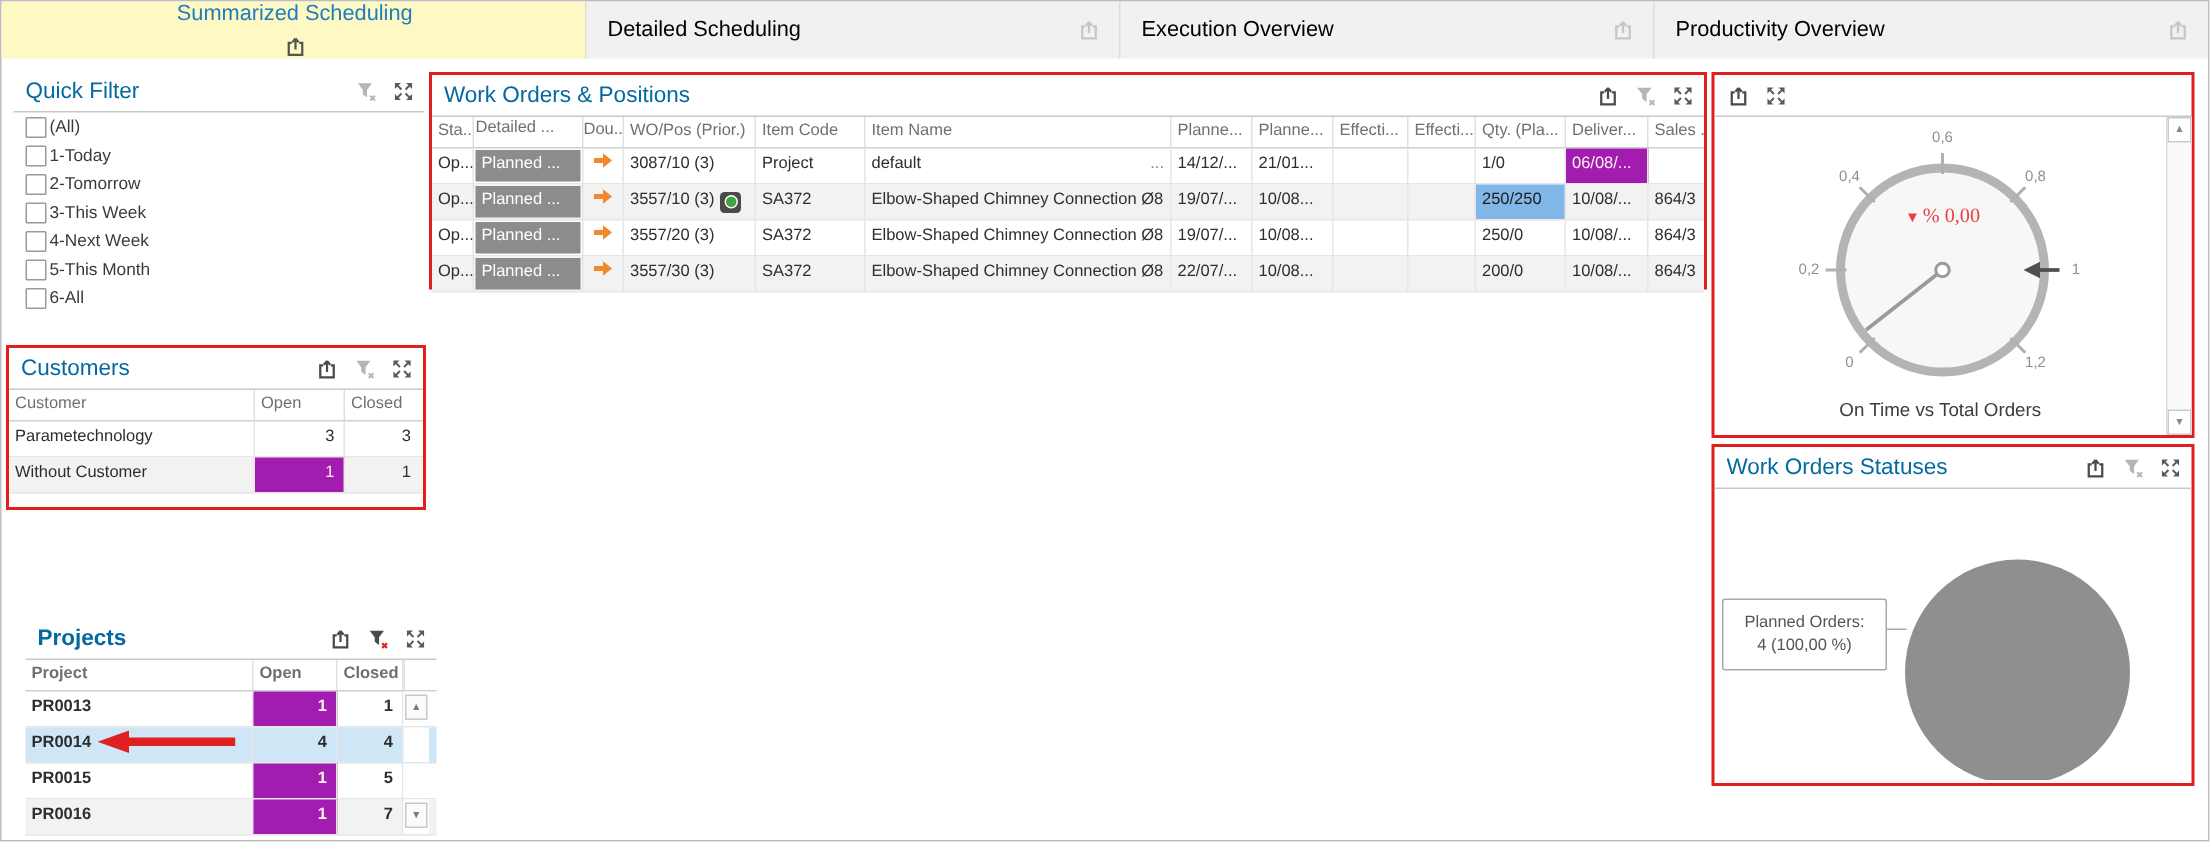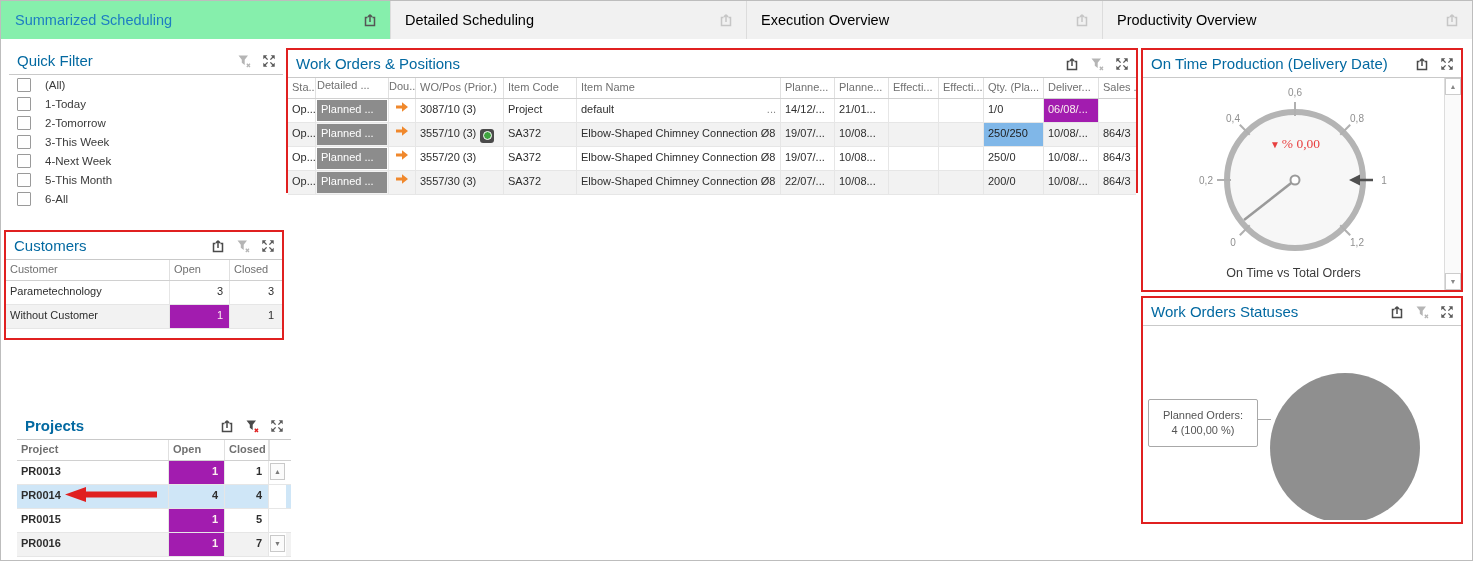--- a/index.html
+++ b/index.html
@@ -4,21 +4,21 @@
 <style>
   html,body{margin:0;padding:0;background:#e8e8e8;}
   #app{position:relative;width:1473px;height:561px;background:#fff;border:1px solid #bdbdbd;
        box-sizing:border-box;font-family:"Liberation Sans",sans-serif;overflow:hidden;}
 
   
   .tabbar{position:absolute;top:0;left:0;right:0;height:38px;display:flex;background:#f1f1f1;}
   .tab{display:flex;align-items:center;justify-content:space-between;box-sizing:border-box;
        padding:0 12px 0 14px;border-right:1px solid #dcdcdc;cursor:default;}
   .tab .tab-label{font-size:14.5px;color:#000000;white-space:nowrap;}
-  .tab.active{background:#86efac;}
+  .tab.active{background:#fef9c3;flex-direction:column;}
   .tab.active .tab-label{color:#1d7dc2;}
   .tab .hicon{color:#c6c6c6;}
   .tab.active .hicon{color:#555;}
 
   
   .panel{position:absolute;box-sizing:border-box;background:#fff;}
   .panel.red{border:2px solid #e02020;}
   .phead{height:28px;display:flex;align-items:center;padding:0 6px 0 8px;border-bottom:1px solid #c9c9c9;box-sizing:border-box;}
   .ptitle{flex:1;font-size:15px;color:#0369a1;white-space:nowrap;overflow:hidden;}
   .hicons{display:flex;align-items:center;gap:9px;}
@@ -34,21 +34,21 @@
   .grow .gc{box-sizing:border-box;padding:4px 4px 0 4px;height:23px;border-right:1px solid #e6e6e6;overflow:hidden;white-space:nowrap;}
   .grow.alt{background:#f2f2f2;}
   .grow.sel{background:#cfe6f7;}
   .num{text-align:right;padding-right:6px !important;}
   .gc.alert{background:#a21caf;color:#fbf0ef;}
   .gc.hlblue{background:#80b7e8;color:#1c1c1c;}
 
   
   #quickFilter{left:8px;top:46px;width:274px;height:182px;}
   #quickFilter .phead{border-bottom:1px solid #c9c9c9;}
-  .cbrow{display:flex;align-items:center;gap:14px;height:19px;padding-left:8px;}
+  .cbrow{display:flex;align-items:center;gap:2px;height:19px;padding-left:8px;}
   .cbrow:first-of-type{margin-top:5px;}
   .cb{width:12px;height:12px;border:1px solid #9a9a9a;background:#fff;border-radius:1px;flex:0 0 auto;}
   .cblabel{font-size:11.5px;color:#3a3a3a;}
 
   
   #customers{left:3px;top:229px;width:280px;height:110px;}
   .cu-c1{width:164px;} .cu-c2{width:60px;} .cu-c3{width:50px;border-right:none !important;}
 
   
   #projects{left:16px;top:411px;width:274px;height:142px;font-weight:bold;}
@@ -415,21 +415,20 @@
       <span class="gc wo-c9"></span>
       <span class="gc wo-c10"></span>
       <span class="gc wo-c11">200/0</span>
       <span class="gc wo-c12">10/08/...</span>
       <span class="gc wo-c13">864/3</span>
     </div>
   </div>
 
   <div class="panel red" id="gaugePanel">
     <div class="phead">
-      <span class="ptitle">On Time Production (Delivery Date)</span>
       <span class="hicons">
         <span class="hicon">
           <svg viewBox="0 0 16 16">
               <path d="M5.5 5.5 H3.5 V13.5 H12.5 V5.5 H10.5" fill="none" stroke="currentColor" stroke-width="1.5"></path>
               <path d="M8 10 V2.7 M8 2.7 L5.9 5.1 M8 2.7 L10.1 5.1" fill="none" stroke="currentColor" stroke-width="1.5"></path>
             </svg>
         </span>
         <span class="hicon mid">
           <svg viewBox="0 0 14 14">
               <path d="M2 5.5 V2 H5.5 Z M8.5 2 H12 V5.5 Z M12 8.5 V12 H8.5 Z M5.5 12 H2 V8.5 Z" fill="currentColor"></path>

